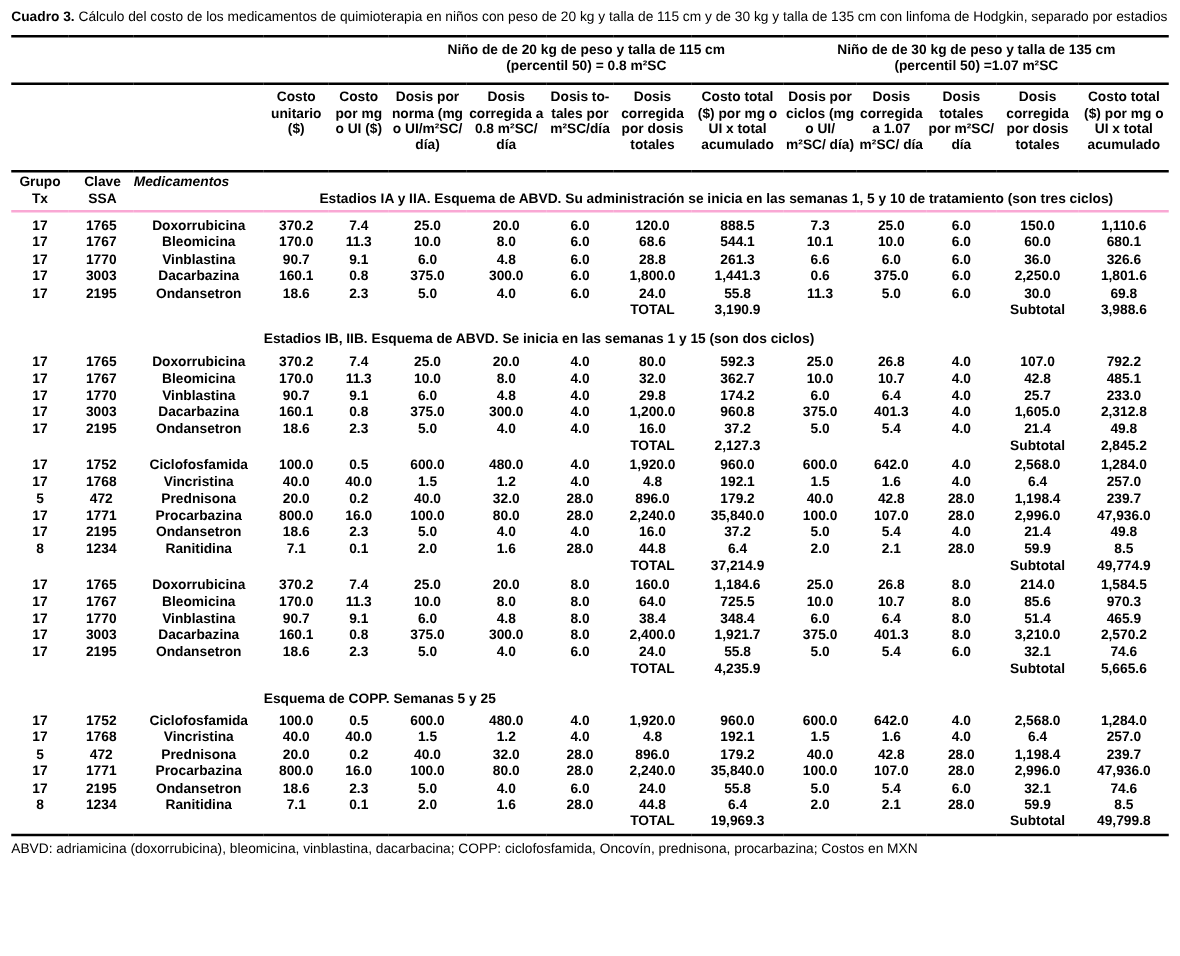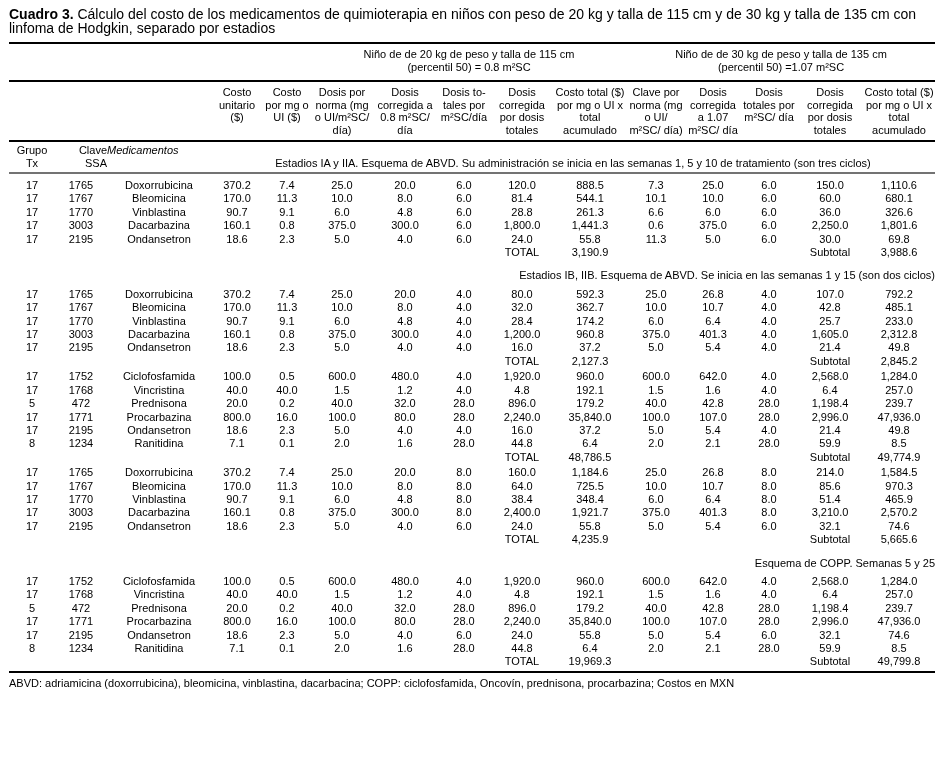--- a/index.html
+++ b/index.html
@@ -1,32 +1,32 @@
 <!DOCTYPE html>
 <html><head>
 <meta charset="utf-8">
 <style>
   html,body{margin:0;padding:0;background:#fff;color:#000;}
   body{width:944px;font-family:"Liberation Sans","DejaVu Sans",sans-serif;font-size:11px;}
   .page{padding:5px 9px 4px 9px;}
-  .title{font-size:14px;line-height:14px;margin:2px 0 7px 0;}
+  .title{font-size:11px;line-height:14px;margin:2px 0 7px 0;}
   .title b{font-weight:bold;}
-  table{border-collapse:collapse;table-layout:fixed;width:926px;border-top:2px solid #000;border-bottom:2px solid #000;}
+  table{border-collapse:collapse;table-layout:fixed;width:926px;border-top:2px solid #000;border-bottom:2px solid #000;font-weight:bold;}
   td{padding:0;vertical-align:middle;overflow:hidden;}
   tr.band1 td{border-bottom:2px solid #000;text-align:center;vertical-align:middle;padding:4px 0 6px 0;line-height:13px;}
-  tr.band2 td{border-bottom:2px solid #000;text-align:center;vertical-align:top;padding:4px 1px 4px 1px;line-height:12.5px;}
-  tr.band3 td{border-bottom:2px solid #737373;line-height:13px;padding:2px 0;}
+  tr.band2 td{border-bottom:2px solid #000;text-align:center;vertical-align:top;padding:4px 1px 14px 1px;line-height:12.5px;}
+  tr.band3 td{border-bottom:2px solid #f9a8d4;line-height:13px;padding:2px 0;}
   tr.band3 td.stub-c{text-align:center;vertical-align:top;}
-  tr.band3 td.stub-l{text-align:right;vertical-align:top;padding-left:2px;}
+  tr.band3 td.stub-l{text-align:center;vertical-align:top;padding-left:2px;}
   tr.band3 td.med-h{font-style:italic;text-align:left;vertical-align:top;}
   tr.band3 td.sec0{text-align:center;vertical-align:bottom;margin-top:32px;}
   tbody td{text-align:center;line-height:13.4px;}
   tbody tr.data-row td{padding:0 1px;}
   tbody tr:first-child td{padding-top:5px;}
-  td.section-header{text-align:right;padding:8px 0 5px 0;}
+  td.section-header{text-align:left;padding:8px 0 5px 0;}
   tr.total-row td{padding-bottom:2px;}
   .footnote{padding-top:4px;line-height:13px;}
 </style>
 </head>
 <body>
 
 <div class="page">
 
   <div class="title"><b>Cuadro 3.</b><span> Cálculo del costo de los medicamentos de quimioterapia en niños con peso de 20 kg y talla de 115 cm y de 30 kg y talla de 135 cm con linfoma de Hodgkin, separado por estadios</span></div>
 
@@ -56,21 +56,21 @@
       </tr>
       <tr class="band2">
         <td colspan="3"></td>
         <td>Costo unitario ($)</td>
         <td>Costo por mg o UI ($)</td>
         <td>Dosis por norma (mg o UI/m²SC/ día)</td>
         <td>Dosis corregida a 0.8 m²SC/ día</td>
         <td>Dosis to- tales por m²SC/día</td>
         <td>Dosis corregida por dosis totales</td>
         <td>Costo total ($) por mg o UI x total acumulado</td>
-        <td>Clave por norma (mg o UI/ m²SC/ día)</td>
+        <td>Dosis por ciclos (mg o UI/ m²SC/ día)</td>
         <td>Dosis corregida a 1.07 m²SC/ día</td>
         <td>Dosis totales por m²SC/ día</td>
         <td>Dosis corregida por dosis totales</td>
         <td>Costo total ($) por mg o UI x total acumulado</td>
       </tr>
       <tr class="band3">
         <td class="stub-c"><span>Grupo</span><br><span>Tx</span></td>
         <td class="stub-l"><span>Clave</span><br><span>SSA</span></td>
         <td class="med-h">Medicamentos</td>
         <td colspan="12" class="sec0">Estadios IA y IIA. Esquema de ABVD. Su administración se inicia en las semanas  1, 5 y  10 de tratamiento (son tres ciclos)</td>
@@ -96,21 +96,21 @@
         </tr>
         <tr class="data-row">
           <td>17</td>
           <td>1767</td>
           <td>Bleomicina</td>
           <td>170.0</td>
           <td>11.3</td>
           <td>10.0</td>
           <td>8.0</td>
           <td>6.0</td>
-          <td>81.4</td>
+          <td>68.6</td>
           <td>544.1</td>
           <td>10.1</td>
           <td>10.0</td>
           <td>6.0</td>
           <td>60.0</td>
           <td>680.1</td>
         </tr>
         <tr class="data-row">
           <td>17</td>
           <td>1770</td>
@@ -210,21 +210,21 @@
         </tr>
         <tr class="data-row">
           <td>17</td>
           <td>1770</td>
           <td>Vinblastina</td>
           <td>90.7</td>
           <td>9.1</td>
           <td>6.0</td>
           <td>4.8</td>
           <td>4.0</td>
-          <td>28.4</td>
+          <td>29.8</td>
           <td>174.2</td>
           <td>6.0</td>
           <td>6.4</td>
           <td>4.0</td>
           <td>25.7</td>
           <td>233.0</td>
         </tr>
         <tr class="data-row">
           <td>17</td>
           <td>3003</td>
@@ -365,21 +365,21 @@
           <td>6.4</td>
           <td>2.0</td>
           <td>2.1</td>
           <td>28.0</td>
           <td>59.9</td>
           <td>8.5</td>
         </tr>
         <tr class="total-row">
           <td colspan="8"></td>
           <td>TOTAL</td>
-          <td>48,786.5</td>
+          <td>37,214.9</td>
           <td colspan="3"></td>
           <td>Subtotal</td>
           <td>49,774.9</td>
         </tr>
         <tr class="data-row">
           <td>17</td>
           <td>1765</td>
           <td>Doxorrubicina</td>
           <td>370.2</td>
           <td>7.4</td>

